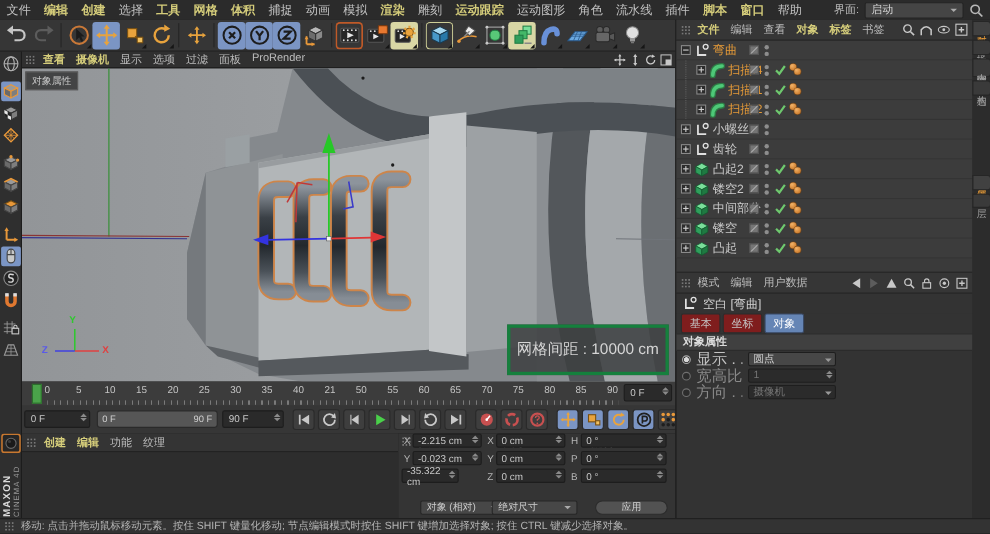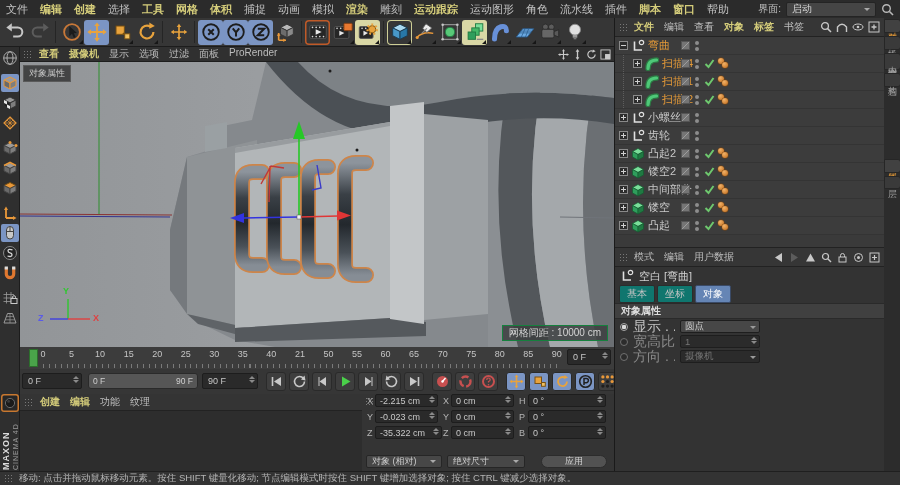--- a/index.html
+++ b/index.html
@@ -37,21 +37,21 @@
 .logo .lg2{font-size:7px;color:#9a9a9a}
 
 .vp{left:20px;top:47px;width:594px;height:300px;background:#2f2f2f}
 .vp-menu{position:absolute;left:0;top:0;width:100%;height:15px;background:#303030;border-bottom:1px solid #1e1e1e;display:flex;align-items:center;gap:2px;padding-left:3px;box-sizing:border-box}
 .vm-item{font-size:10px;color:#bdbdbd;padding:0 5px}
 .vm-item.hl{color:#d4cc7a;font-weight:bold}
 .vp-corner{margin-left:auto;display:flex;gap:3px;padding-right:3px}
 .vp-corner svg{width:11px;height:11px}
 .vp-canvas{position:absolute;left:0;top:15px;width:594px;height:285px;overflow:hidden}
 .vp-view-label{position:absolute;left:3px;top:3px;background:rgba(48,48,48,.8);color:#c9c9c9;font-size:9px;padding:1px 5px;border:1px solid #5a5a5a}
-.vp-grid-label{position:absolute;right:6px;bottom:6px;background:rgba(60,62,64,.85);color:#d5d5d5;font-size:10px;padding:0 6px;border:1px solid #15803d}
+.vp-grid-label{position:absolute;right:6px;bottom:6px;background:rgba(60,62,64,.85);color:#d5d5d5;font-size:14px;padding:11px 6px;border:3px solid #15803d}
 .ax-lbl{position:absolute;font-size:9px;font-weight:bold}
 
 .ruler{left:20px;top:347px;width:594px;height:22px;background:#3c3c3c;border-bottom:1px solid #242424}
 .ruler-nums{position:absolute;left:14px;right:48px;top:2px;display:flex;justify-content:space-between}
 .tick{font-size:9px;color:#c5c5c5;width:18px;text-align:center;flex:none}
 .ruler-ticks{position:absolute;left:23px;right:52px;bottom:1px;height:4px;background:repeating-linear-gradient(90deg,#7a7a7a 0 1px,transparent 1px 5.9px)}
 .playhead{position:absolute;left:9px;top:2px;width:9px;height:18px;background:#4aa34a;border:1px solid #2c6e2c;box-sizing:border-box}
 .frame-field{position:absolute;height:16px;background:#2a2a2a;border:1px solid #1d1d1d;border-radius:2px;display:flex;align-items:center;padding:0 5px;font-size:9px;color:#c8c8c8;box-sizing:border-box}
 .steps2{position:absolute;right:2px;top:2px;display:flex;flex-direction:column;gap:1px}
 .steps2 i{display:block;width:0;height:0;border:3px solid transparent}
@@ -99,21 +99,21 @@
 .tags{display:none;width:13px;height:12px;position:relative}
 .orow.tg .tags{display:block}
 .tags i{position:absolute;width:6px;height:6px;border-radius:50%;background:radial-gradient(circle at 35% 30%,#f2b268,#c06a18);box-shadow:0 0 0 .5px #7a4410}
 .tags i:first-child{left:0;top:0}.tags i:last-child{left:4px;top:4px}
 .am-icons{margin-left:auto;display:flex;gap:5px;align-items:center;padding-right:4px}
 .am-icons svg{width:11px;height:11px}
 .am-obj{height:18px;display:flex;align-items:center;gap:5px;padding-left:5px;background:#333}
 .am-obj svg{width:14px;height:14px}
 .am-obj-label{font-size:11px;color:#d2d2d2}
 .am-tabs{height:18px;display:flex;align-items:center;gap:2px;padding-left:4px;background:#333}
-.am-tab{font-size:10px;color:#c5c5c5;background:#0f766e;border:1px solid #2c2c2c;border-radius:2px;padding:1px 7px}
+.am-tab{font-size:10px;color:#c5c5c5;background:#7f1d1d;border:1px solid #2c2c2c;border-radius:2px;padding:1px 7px}
 .am-tab.act{background:#6585b5;color:#fff;border-color:#3a4a66}
 .am-sec{height:14px;background:#404040;border-top:1px solid #2a2a2a;border-bottom:1px solid #2a2a2a;display:flex;align-items:center;padding-left:6px;font-size:10px;font-weight:bold;color:#dcdcdc}
 .am-row{height:15px;display:flex;align-items:center;gap:5px;padding-left:5px}
 .radio{width:8px;height:8px;border-radius:50%;border:1px solid #707070;background:#2c2c2c;flex:none;box-sizing:border-box}
 .am-row.on .radio{background:radial-gradient(circle,#d8d8d8 0 2px,#2c2c2c 2.6px);border-color:#a8a8a8}
 .am-lbl{font-size:14px;color:#c3c3c3;width:42px;white-space:nowrap;overflow:hidden}
 .am-row:not(.on) .am-lbl{color:#8a8a8a}
 .ctrl{position:relative;width:80px;height:13px;background:#2b2b2b;border:1px solid #1e1e1e;border-radius:2px;display:flex;align-items:center;padding:0 4px;font-size:9.5px;color:#d3d3d3;box-sizing:border-box}
 .am-row.on .ctrl{background:#474747}
 .am-row:not(.on) .ctrl{color:#757575}
@@ -822,21 +822,21 @@
           <div class="cm-field" style="left:166px;top:0;width:78px">
             <span>0 °</span>
             <span class="steps2" style="top:1px">
               <i class="up"></i>
               <i class="dn"></i>
             </span>
           </div>
         </div>
         <div class="cm-row" style="position:relative;height:16px">
           <span class="cm-lbl" style="left:5px;top:2px">Z</span>
-          <div class="cm-field" style="left:13px;top:0;width:67px">
+          <div class="cm-field" style="left:3px;top:0;width:52px">
             <span>-35.322 cm</span>
             <span class="steps2" style="top:1px">
               <i class="up"></i>
               <i class="dn"></i>
             </span>
           </div>
           <span class="cm-lbl" style="left:81px;top:2px">Z</span>
           <div class="cm-field" style="left:89px;top:0;width:63px">
             <span>0 cm</span>
             <span class="steps2" style="top:1px">
@@ -847,21 +847,21 @@
           <span class="cm-lbl" style="left:157px;top:2px">B</span>
           <div class="cm-field" style="left:166px;top:0;width:78px">
             <span>0 °</span>
             <span class="steps2" style="top:1px">
               <i class="up"></i>
               <i class="dn"></i>
             </span>
           </div>
         </div>
       </div>
-    <div class="cm-dd" style="left:4px;top:61px;width:76px">
+    <div class="cm-dd" style="left:20px;top:61px;width:76px">
         <span>对象 (相对)</span>
         <span class="caret-dn" style="margin-left:auto"></span>
       </div>
     <div class="cm-dd" style="left:85px;top:61px;width:78px">
         <span>绝对尺寸</span>
         <span class="caret-dn" style="margin-left:auto"></span>
       </div>
     <div class="cm-apply" style="left:179px;top:61px;width:66px">
         <span>应用</span>
       </div>

